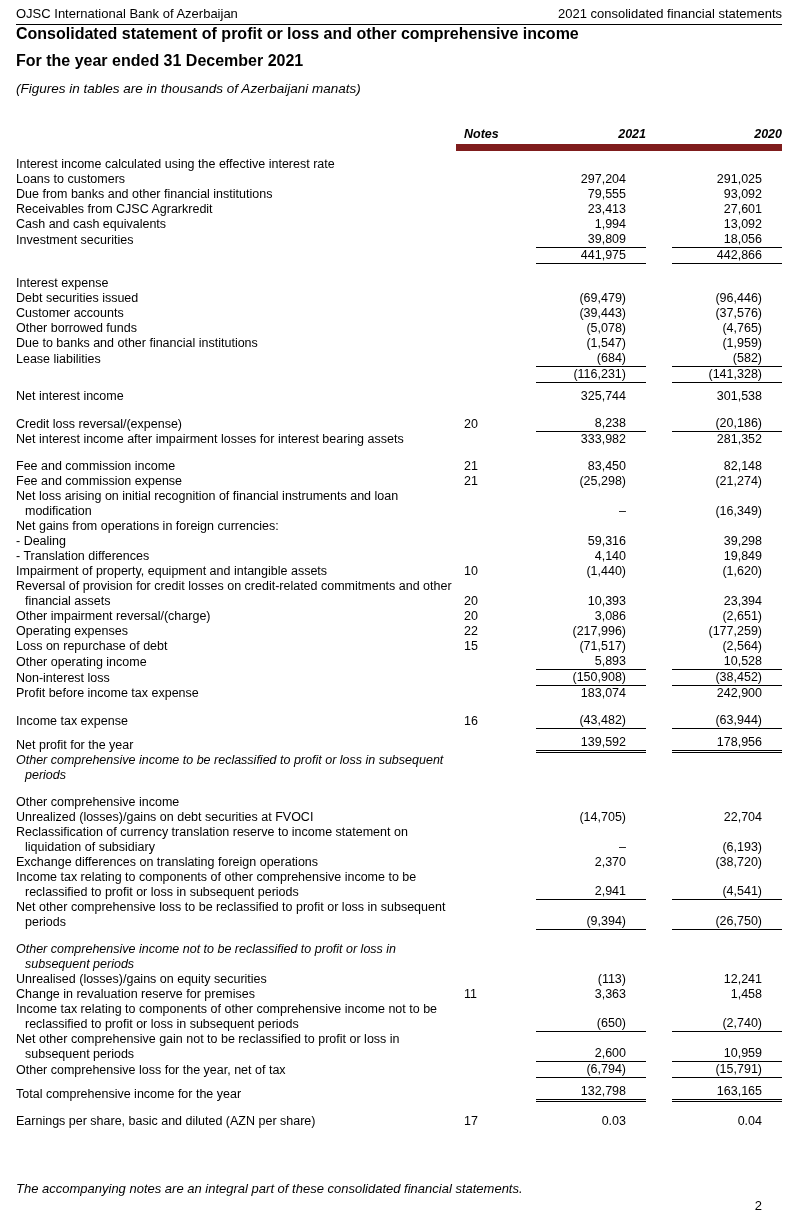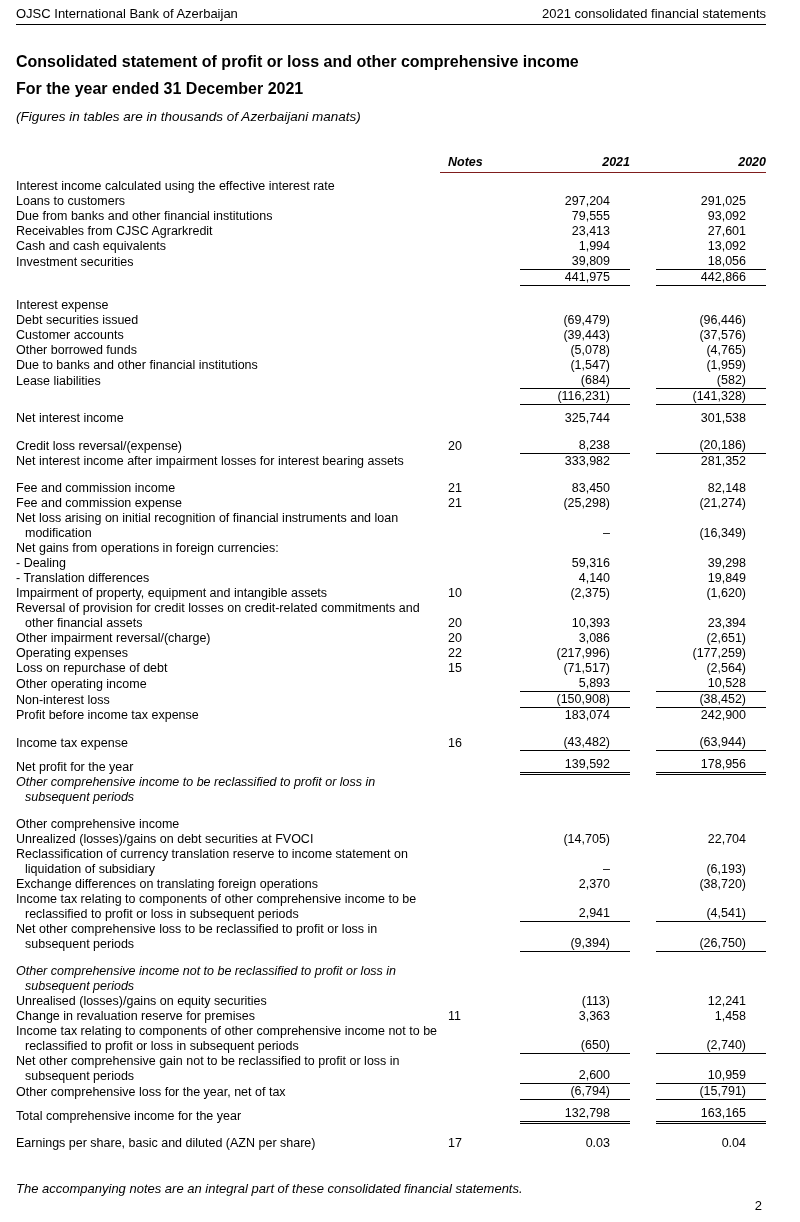--- a/index.html
+++ b/index.html
@@ -4,33 +4,33 @@
 <style>
   * { margin: 0; padding: 0; box-sizing: border-box; }
   html, body { background: #ffffff; }
   .page {
     position: relative;
     width: 800px;
     height: 1222px;
     background: #ffffff;
     color: #000000;
     font-family: "Liberation Sans", "DejaVu Sans", sans-serif;
-    padding: 5px 34px 0 16px;
+    padding: 5px 18px 0 16px;
     overflow: hidden;
   }
   .page-header {
     display: flex;
     justify-content: space-between;
     align-items: baseline;
     font-size: 13px;
     line-height: 17px;
     padding-bottom: 2px;
     border-bottom: 1px solid #000;
   }
-  .page-title    { margin-top: 28px; font-size: 16px; font-weight: bold; }
+  .page-title    { margin-top: 0; font-size: 16px; font-weight: bold; }
   .page-subtitle { margin-top: 9px;  font-size: 16px; font-weight: bold; }
   .units-note    { margin-top: 11px; font-size: 13.5px; font-style: italic; }
 
   .statement { margin-top: 31px; font-size: 12.5px; line-height: 15px; }
   .trow {
     display: grid;
     grid-template-columns: 1fr 60px 20px 110px 26px 110px;
     align-items: end;
   }
   .bold   { font-weight: normal; }
@@ -38,21 +38,21 @@
   .gap-sm { margin-top: 6px; }
   .gap-md { margin-top: 12px; }
   .c-label { padding-left: 9px; text-indent: -9px; }
   .c-notes { padding-left: 8px; }
   .c-num   { text-align: right; padding-right: 20px; }
   .c-colgap { }
   .rule-bottom { border-bottom: 1px solid #000; }
   .rule-double { border-bottom: 3px double #000; }
 
   .header-row { font-weight: bold; font-style: italic; }
-  .header-row > .hcell { border-bottom: 1px solid #7f1d1d; padding-bottom: 2px; }
+  .header-row > .hcell { border-bottom: 7px solid #7f1d1d; padding-bottom: 2px; }
   .header-row .c-num { text-align: right; padding-right: 0; }
   .statement-body { margin-top: 6px; }
 
   .footer-note {
     position: absolute; left: 16px; bottom: 26px;
     font-size: 13px; font-style: italic; margin-top: 40px;
   }
   .page-number {
     position: absolute; right: 38px; bottom: 9px;
     font-size: 13px;
@@ -263,21 +263,21 @@
           <div class="c-notes"></div>
           <div class="c-colgap"></div>
           <div class="c-num">4,140</div>
           <div class="c-colgap"></div>
           <div class="c-num">19,849</div>
         </div>
         <div class="trow">
           <div class="c-label">Impairment of property, equipment and intangible assets</div>
           <div class="c-notes">10</div>
           <div class="c-colgap"></div>
-          <div class="c-num">(2,375)</div>
+          <div class="c-num">(1,440)</div>
           <div class="c-colgap"></div>
           <div class="c-num">(1,620)</div>
         </div>
         <div class="trow">
           <div class="c-label">Reversal of provision for credit losses on credit-related commitments and other financial assets</div>
           <div class="c-notes">20</div>
           <div class="c-colgap"></div>
           <div class="c-num">10,393</div>
           <div class="c-colgap"></div>
           <div class="c-num">23,394</div>

